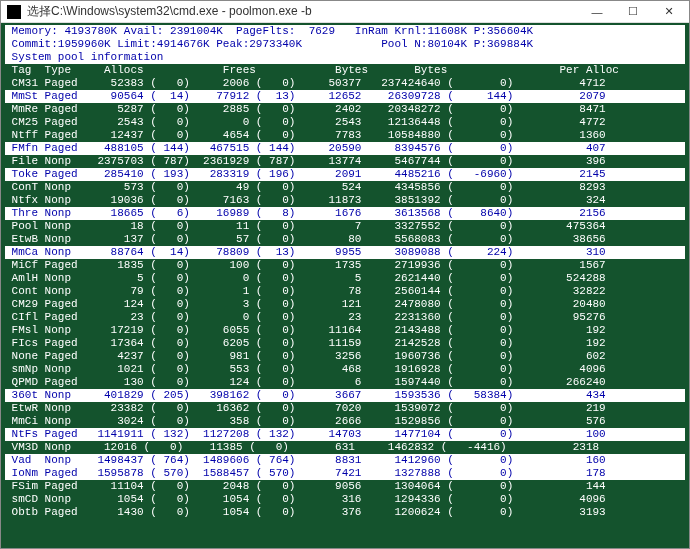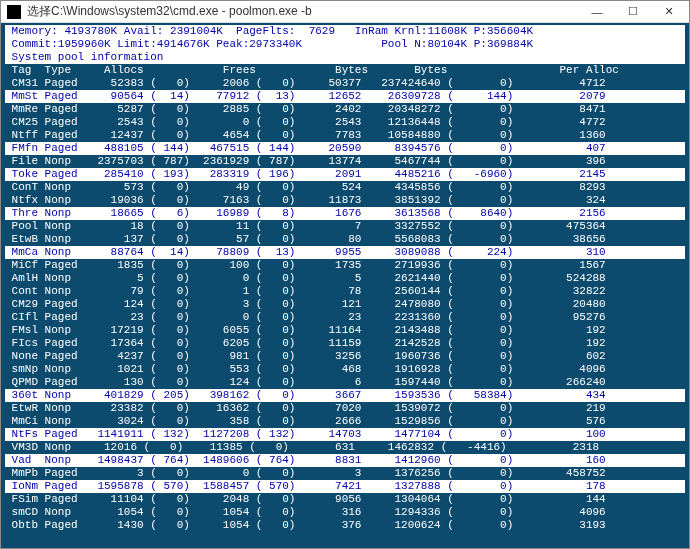--- a/index.html
+++ b/index.html
@@ -38,21 +38,21 @@
   .titlebar .title { flex: 1; }
   .titlebar .ctrls { display: flex; }
   .titlebar .btn {
     width: 36px; height: 20px;
     display: flex; align-items: center; justify-content: center;
     font-size: 11px; cursor: pointer;
     font-family: "Segoe UI", sans-serif;
   }
   .console {
     flex: 1;
-    background: #0c4a6e;
+    background: #14532d;
     color: #ffffff;
     padding: 2px 4px;
     overflow: hidden;
     line-height: 13px;
     letter-spacing: 0;
   }
   .row { white-space: pre; font-variant-numeric: tabular-nums; }
   .hl { background: #ffffff; color: #0000aa; display: block; }
 </style>
 </head>
@@ -98,20 +98,19 @@
         <div class="row"> FIcs Paged     17364 (   0)     6205 (   0)     11159     2142528 (       0)           192</div>
         <div class="row"> None Paged      4237 (   0)      981 (   0)      3256     1960736 (       0)           602</div>
         <div class="row"> smNp Nonp       1021 (   0)      553 (   0)       468     1916928 (       0)          4096</div>
         <div class="row"> QPMD Paged       130 (   0)      124 (   0)         6     1597440 (       0)        266240</div>
         <div class="row hl"> 360t Nonp     401829 ( 205)   398162 (   0)      3667     1593536 (   58384)           434</div>
         <div class="row"> EtwR Nonp      23382 (   0)    16362 (   0)      7020     1539072 (       0)           219</div>
         <div class="row"> MmCi Nonp       3024 (   0)      358 (   0)      2666     1529856 (       0)           576</div>
         <div class="row hl"> NtFs Paged   1141911 ( 132)  1127208 ( 132)     14703     1477104 (       0)           100</div>
         <div class="row"> VM3D Nonp     12016 (   0)    11385 (   0)       631     1462832 (   -4416)          2318</div>
         <div class="row hl"> Vad  Nonp    1498437 ( 764)  1489606 ( 764)      8831     1412960 (       0)           160</div>
-        <div class="row"> MmPb Paged         3 (   0)        0 (   0)         3     1376256 (       0)        458752</div>
         <div class="row hl"> IoNm Paged   1595878 ( 570)  1588457 ( 570)      7421     1327888 (       0)           178</div>
         <div class="row"> FSim Paged     11104 (   0)     2048 (   0)      9056     1304064 (       0)           144</div>
         <div class="row"> smCD Nonp       1054 (   0)     1054 (   0)       316     1294336 (       0)          4096</div>
         <div class="row"> Obtb Paged      1430 (   0)     1054 (   0)       376     1200624 (       0)          3193</div>
       </div>
   </div>
 </div>
 
 </body></html>

